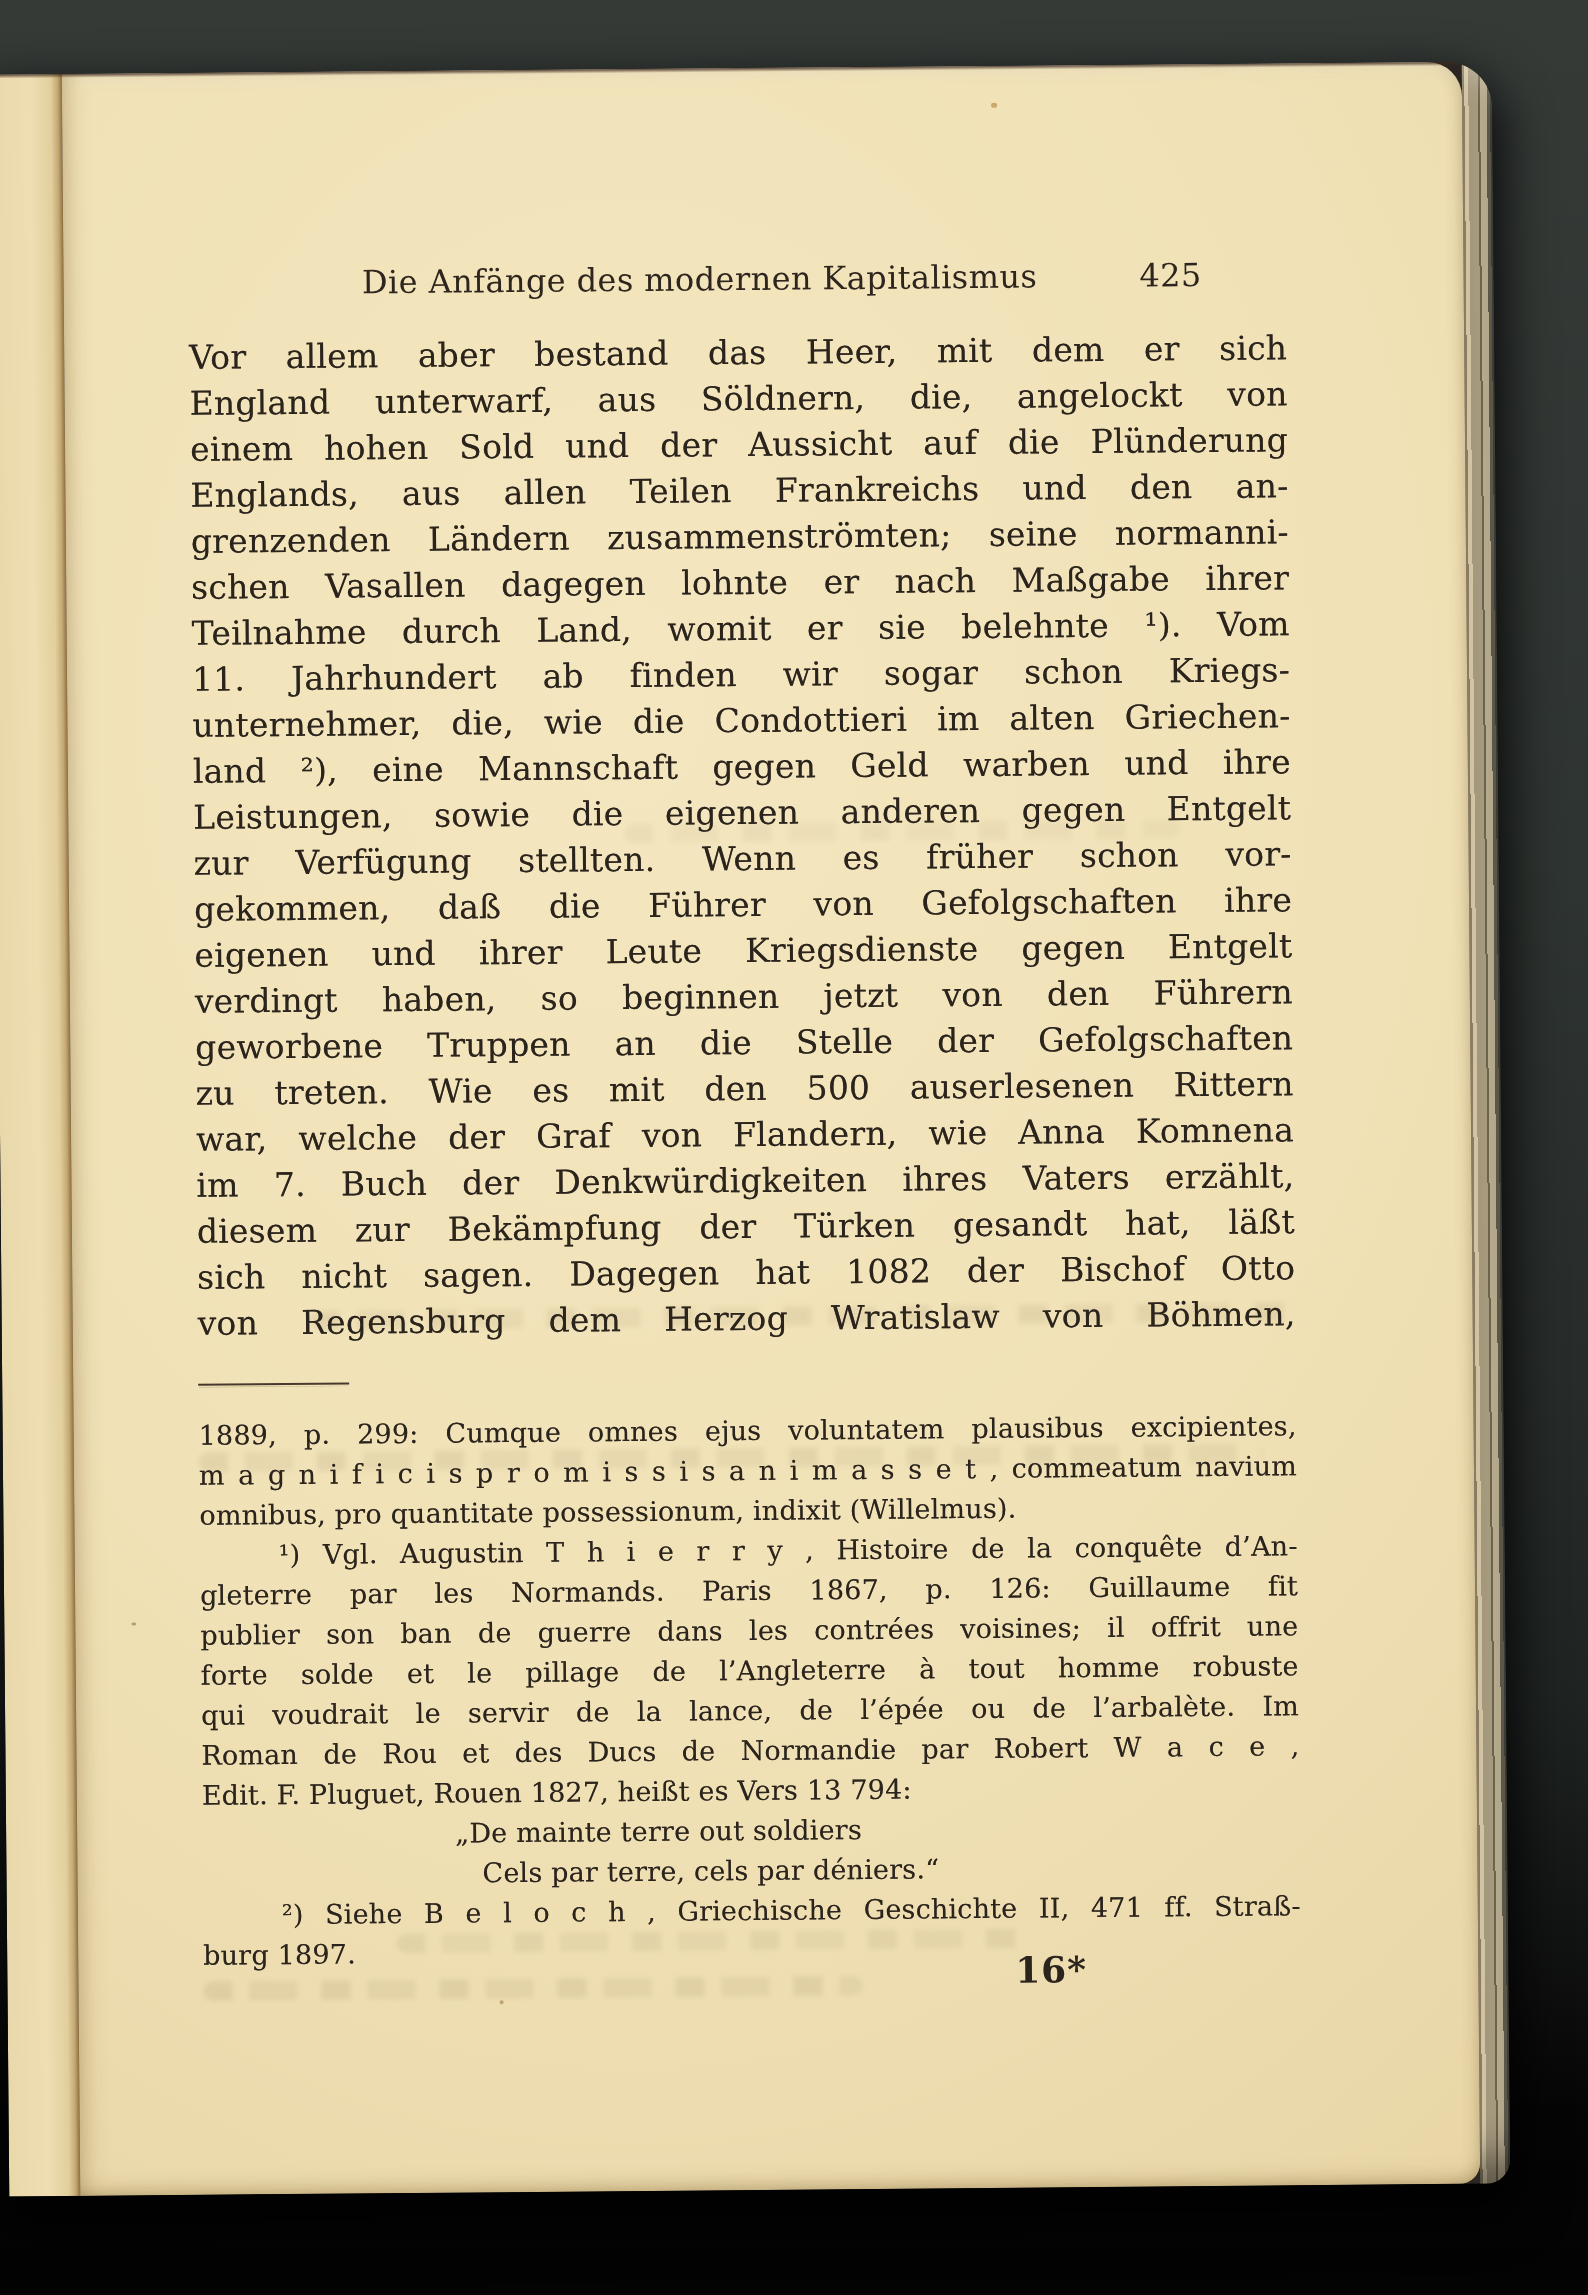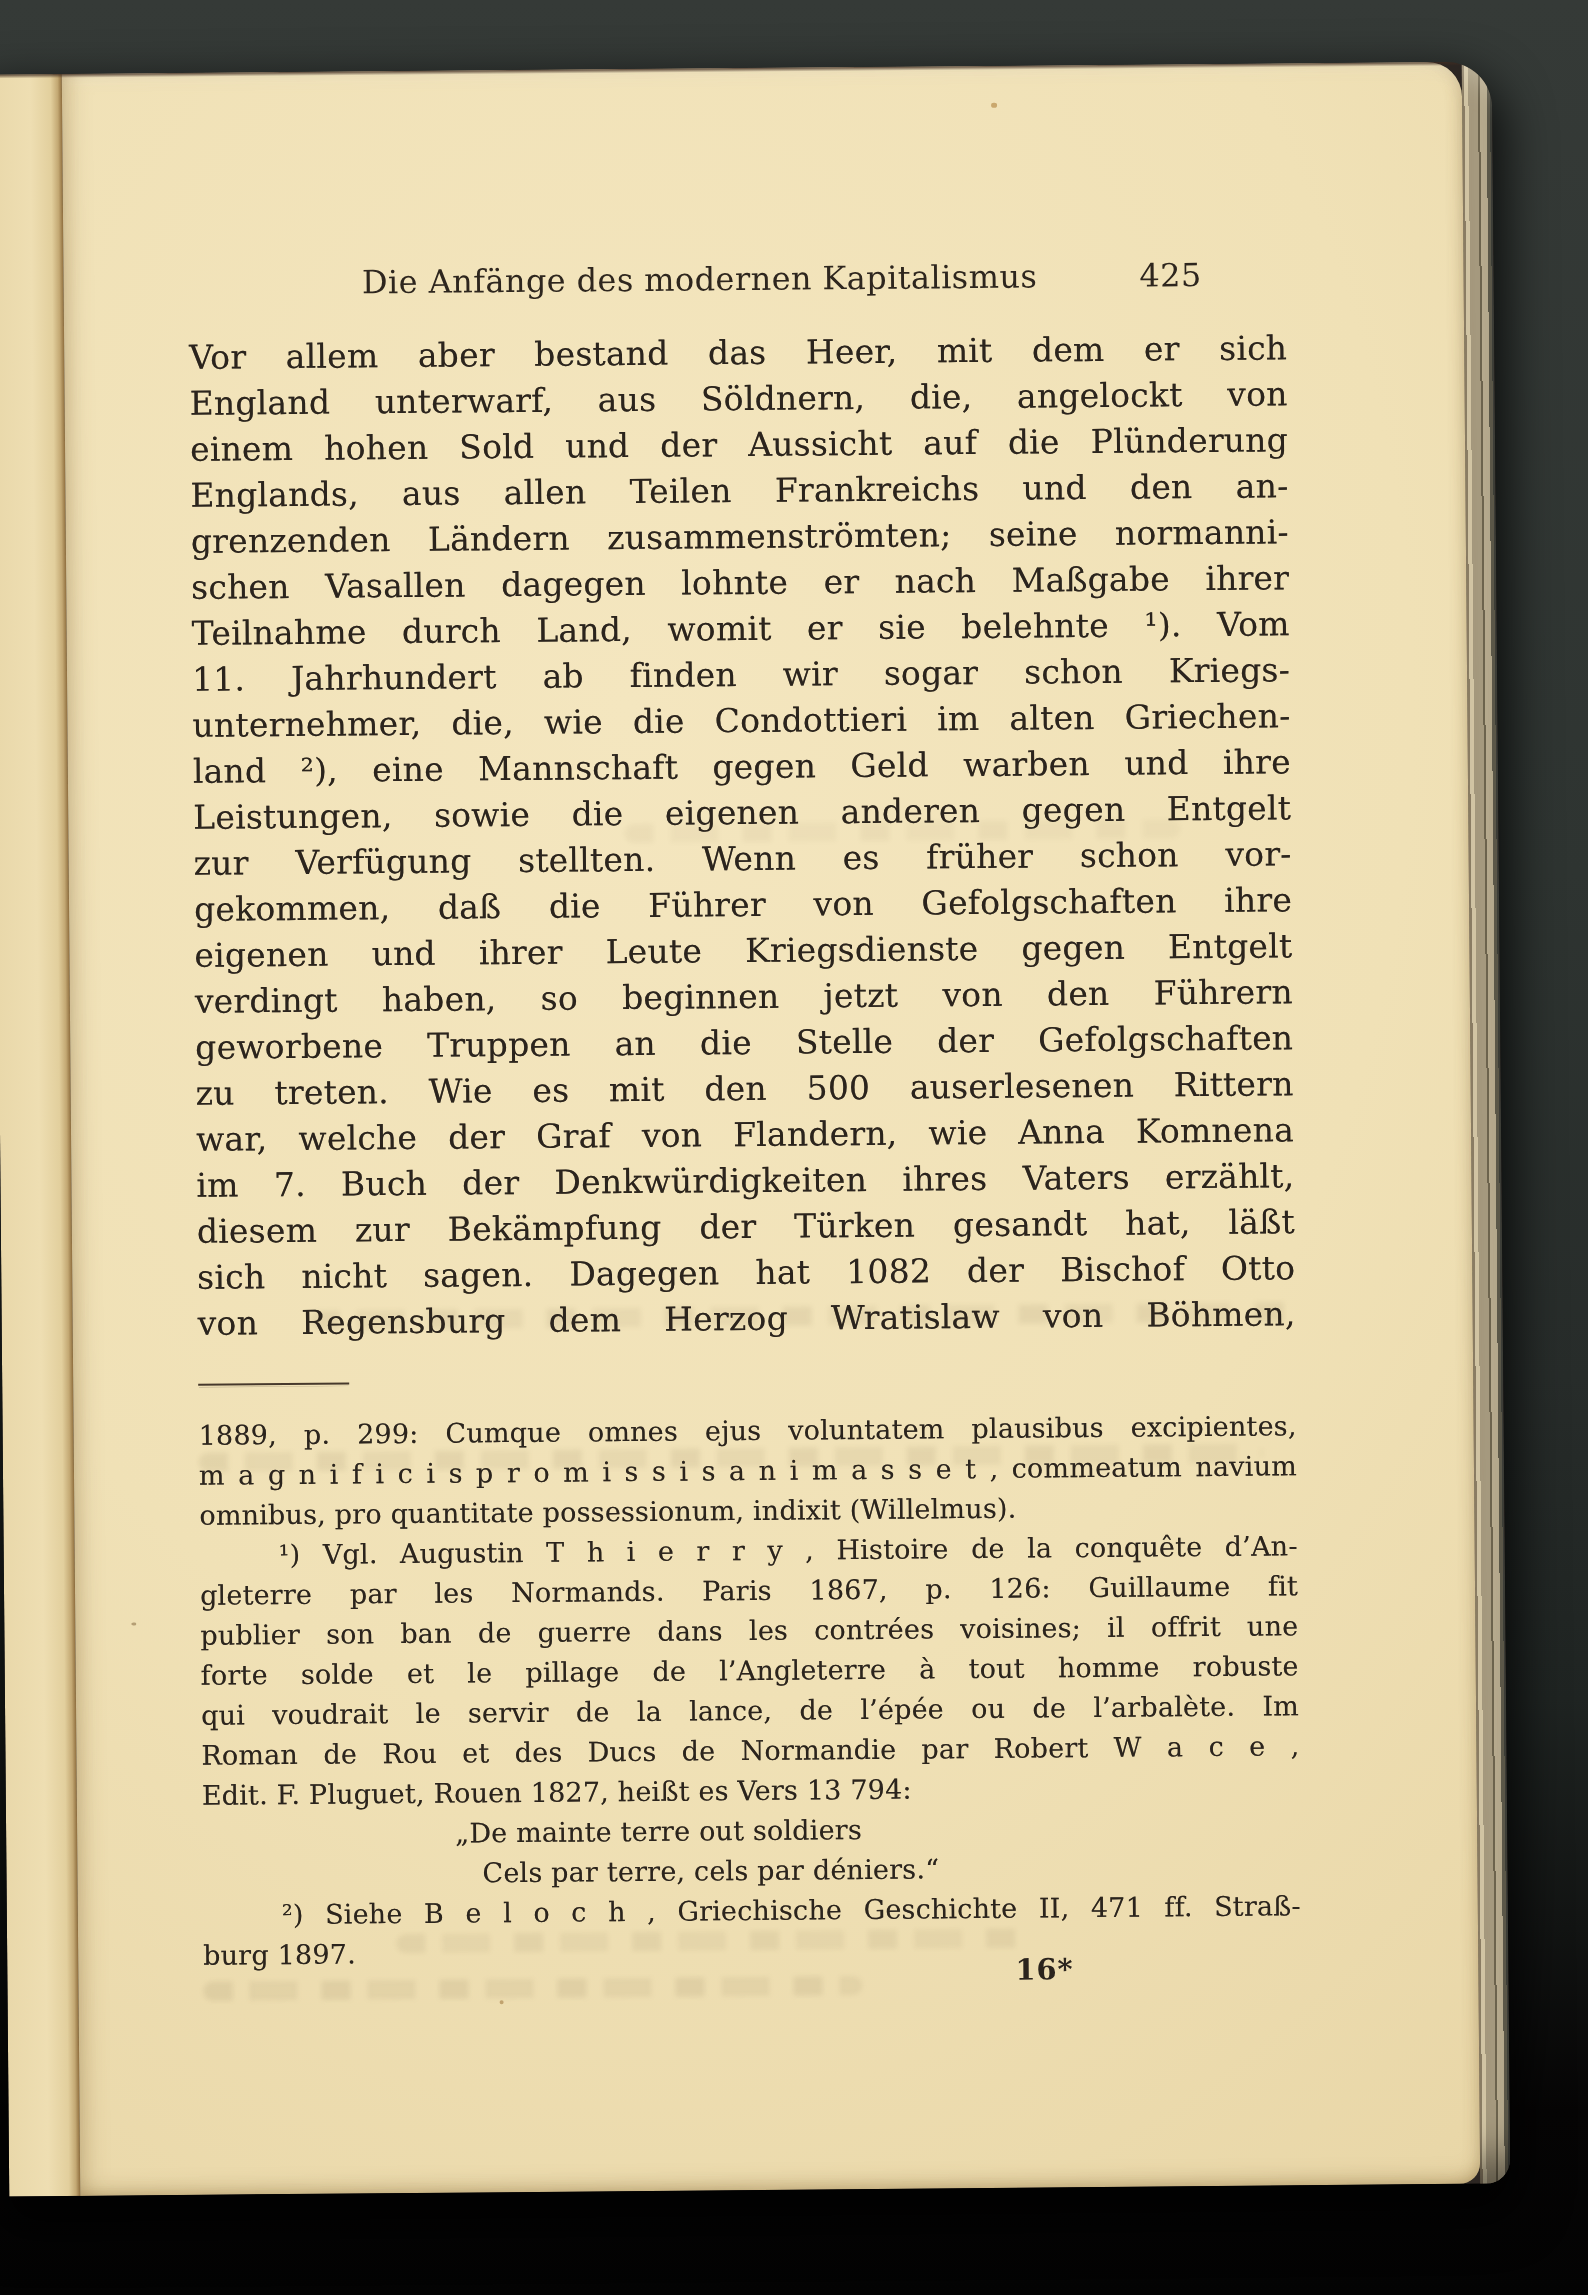--- a/index.html
+++ b/index.html
@@ -63,21 +63,21 @@
     text-align:justify;text-align-last:justify;letter-spacing:0.2px;
     text-shadow:0 0 0.4px rgba(46,38,30,.5);
   }
   .fl.al-left{text-align:left;text-align-last:left;}
   .fl.verse{text-align:left;text-align-last:left;}
   .v1{padding-left:253px;}
   .v2{padding-left:280px;}
   .indent{text-indent:79px;}
   .sig{
     position:absolute;left:937px;top:1884px;height:40px;line-height:40px;z-index:2;
-    font-size:29px;font-weight:bold;color:#2b241d;letter-spacing:0.8px;
+    font-size:36px;font-weight:bold;color:#2b241d;letter-spacing:0.8px;
   }
   .ghost{
     position:absolute;z-index:1;height:19px;border-radius:9.5px;
     filter:blur(2.4px);opacity:.5;pointer-events:none;
     background:repeating-linear-gradient(90deg,rgba(122,106,70,.22) 0 29px,rgba(122,106,70,0) 29px 46px,rgba(122,106,70,.17) 46px 94px,rgba(122,106,70,0) 94px 118px);
   }
   .g1{left:238px;top:1239px;width:985px;}
   .g2{left:125px;top:1380px;width:1064px;}
   .g3{left:556px;top:755px;width:556px;opacity:.3;}
   .g4{left:318px;top:1863px;width:635px;opacity:.45;}

